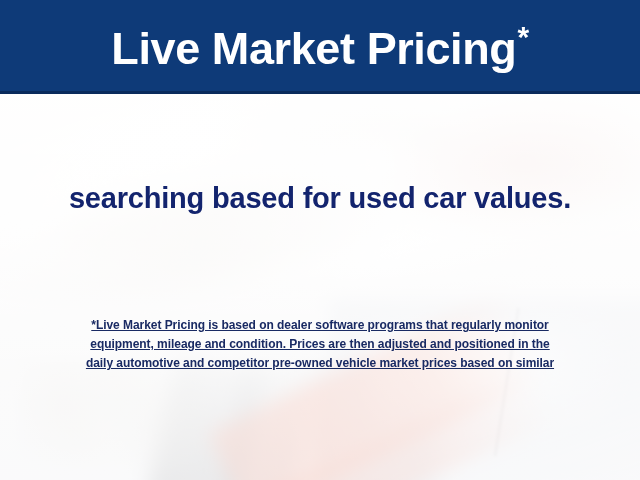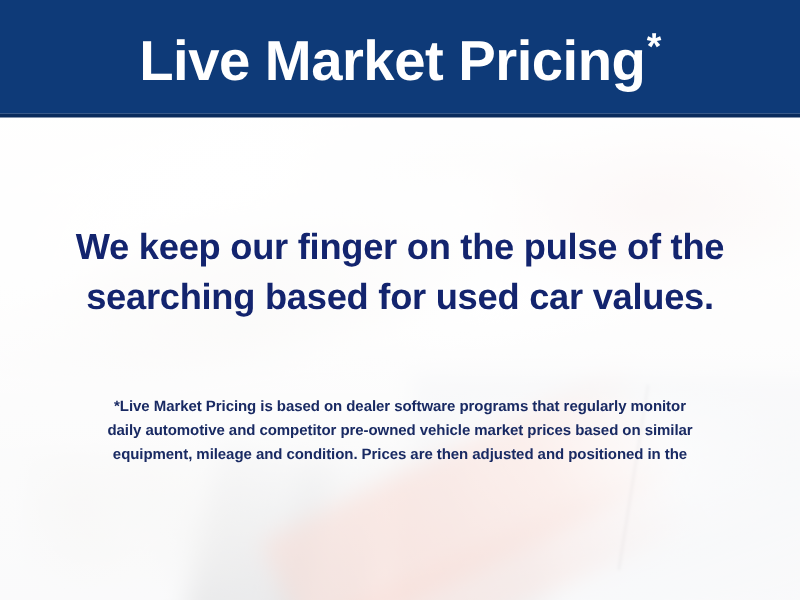--- a/index.html
+++ b/index.html
@@ -240,21 +240,21 @@
     left: 26px; top: 222px;
     width: 588px;
     margin: 0;
     text-align: center;
     color: #192a63;
     font-size: 12px;
     font-weight: bold;
     line-height: 19px;
     letter-spacing: -0.05px;
   }
-  .disclaimer .ln { display: block; }
+  .disclaimer .ln { display: block; text-decoration: underline; }
 </style>
 </head>
 <body>
 
 <div class="banner">
 
   <div class="bg">
     <div class="bg-base"></div>
     <div class="sweep sweep-a"></div>
     <div class="sweep sweep-b"></div>
@@ -273,24 +273,23 @@
   </div>
 
   <div class="header-band">
     <h1 class="headline"><span>Live Market Pricing</span><span class="star">*</span></h1>
   </div>
   <div class="header-rule"></div>
 
   <div class="content">
 
     <p class="lede">
-      <span class="ln">We keep our finger on the pulse of the</span>
       <span class="ln">searching based for used car values.</span>
     </p>
 
     <p class="disclaimer">
       <span class="ln">*Live Market Pricing is based on dealer software programs that regularly monitor</span>
+      <span class="ln">equipment, mileage and condition. Prices are then adjusted and positioned in the</span>
       <span class="ln">daily automotive and competitor pre-owned vehicle market prices based on similar</span>
-      <span class="ln">equipment, mileage and condition. Prices are then adjusted and positioned in the</span>
     </p>
 
   </div>
 </div>
 
 </body></html>

